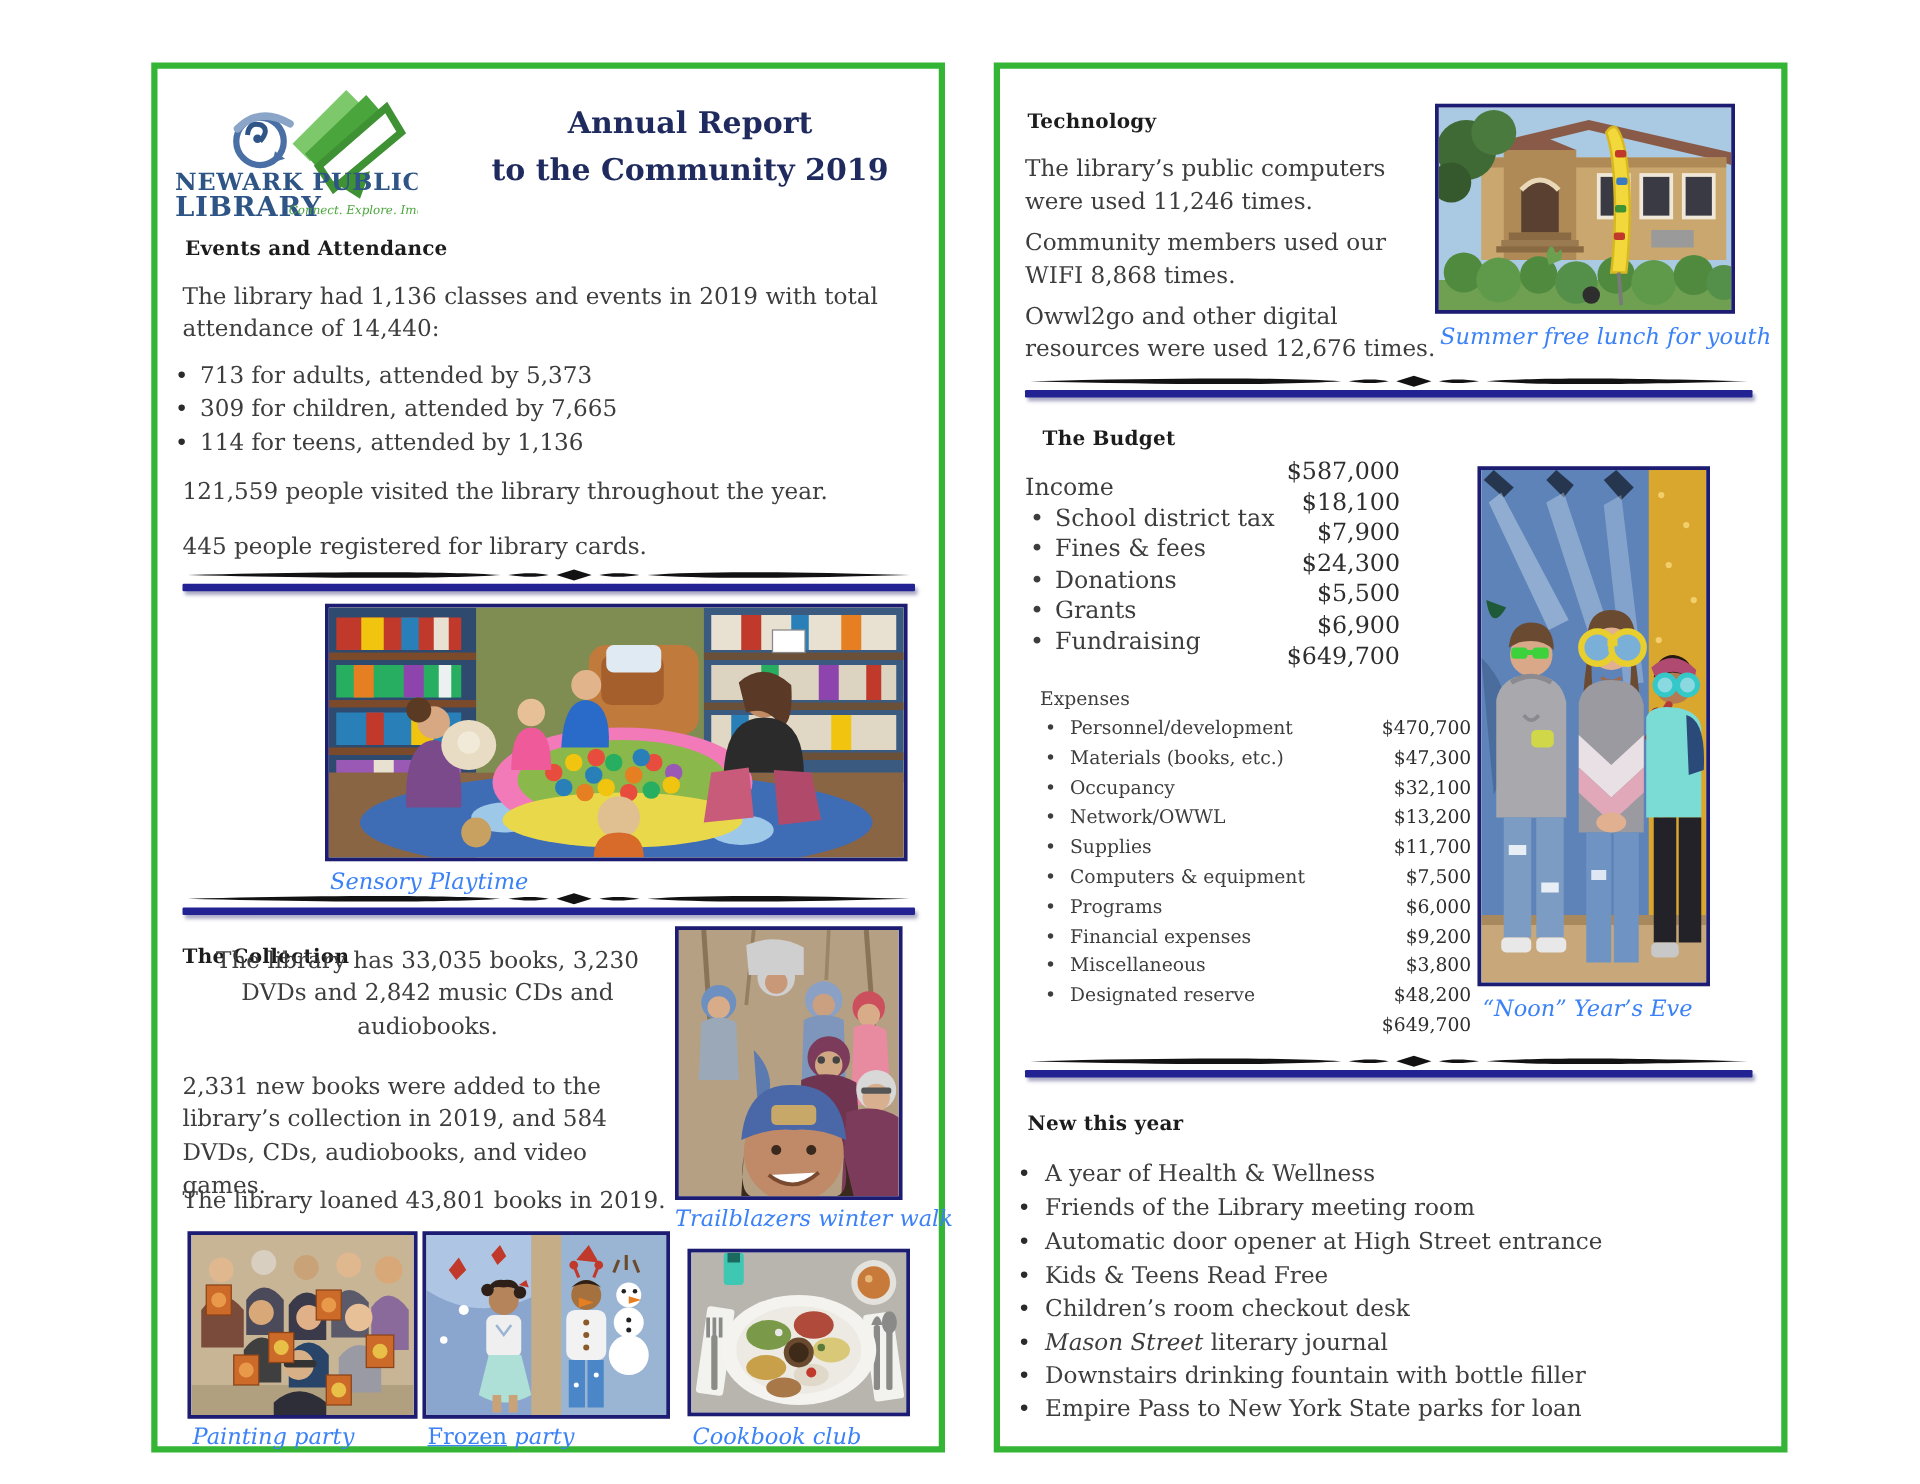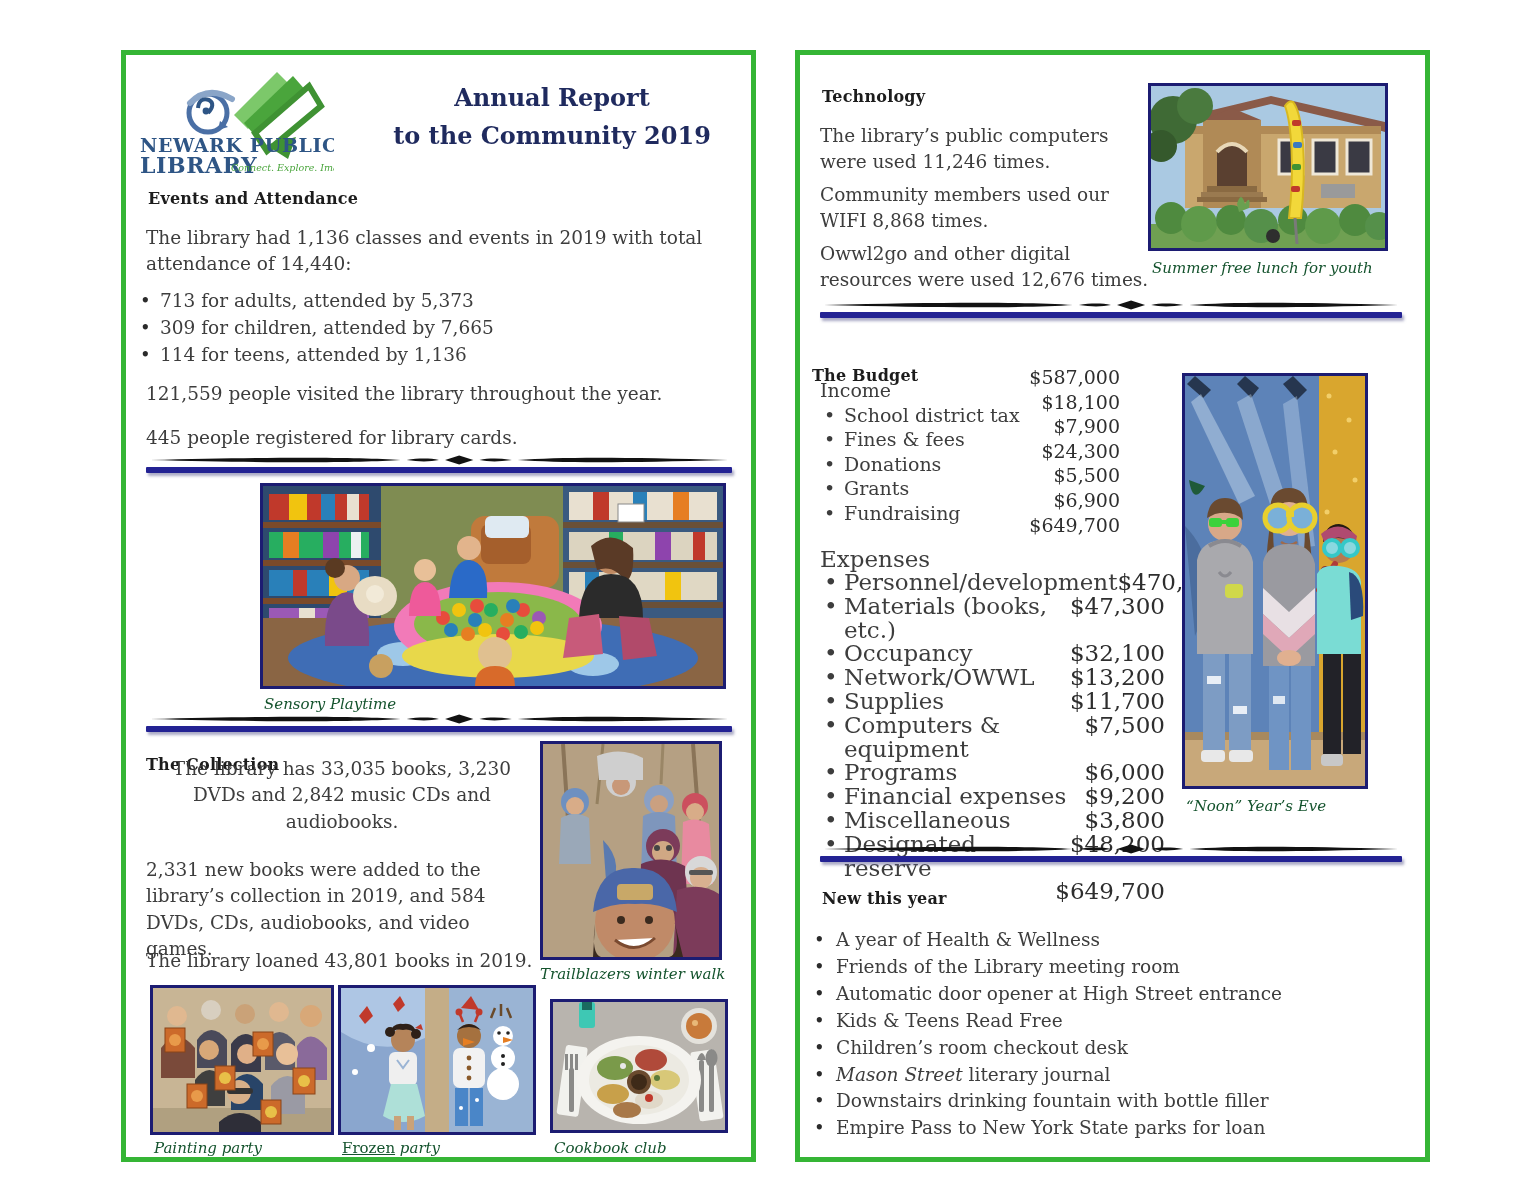--- a/index.html
+++ b/index.html
@@ -33,21 +33,21 @@
   .doc-title{
     position:absolute;left:240px;top:24px;width:372px;text-align:center;
     font-size:24px;font-weight:bold;color:var(--title-navy);line-height:1.6;
   }
   .blist{position:absolute;list-style:none;font-size:18.5px;color:var(--body-text);}
   .blist li{position:relative;padding-left:22px;}
   .blist li::before{
     content:"\2022";position:absolute;left:2px;top:0;color:#2b2b2b;font-size:18px;
   }
   .caption{
-    position:absolute;font-style:italic;font-size:15px;color:#14532d;white-space:nowrap;
+    position:absolute;font-style:italic;font-size:18px;color:#3b82f6;white-space:nowrap;
   }
   .photo{
     position:absolute;border:3px solid var(--photo-border);background:#dcdcdc;
     overflow:hidden;
   }
   .photo svg{display:block;width:100%;height:100%;}
 
   .divider{position:absolute;height:22px;}
   .divider svg{display:block;width:100%;height:12px;}
   .divider .bar{
@@ -62,21 +62,21 @@
   .logo .lg-tag{fill:var(--logo-green);font-style:italic;}
 
   
   .income-block{position:absolute;left:20px;top:310px;width:300px;font-size:19px;}
   .income-labels{margin-top:13px;line-height:24.5px;}
   .income-labels .inc-head{padding-left:0;}
   .income-labels li{position:relative;padding-left:24px;list-style:none;}
   .income-labels li.bullet::before{content:"\2022";position:absolute;left:4px;top:0;}
   .income-values{position:absolute;right:0;top:0;text-align:right;line-height:24.6px;font-size:19px;color:#2e2e2e;}
 
-  .expenses-block{position:absolute;left:20px;top:492px;width:345px;font-size:23px;}
+  .expenses-block{position:absolute;left:32px;top:492px;width:345px;font-size:15px;}
   .exp-head{line-height:24px;}
   .exp-row{display:flex;line-height:23.8px;}
   .exp-row .lbl{position:relative;padding-left:24px;}
   .exp-row .lbl::before{content:"\2022";position:absolute;left:4px;top:0;}
   .exp-row .val{margin-left:auto;text-align:left;color:#2e2e2e;}
   .exp-total{text-align:right;line-height:23.8px;color:#2e2e2e;}
 
   .new-list{line-height:26.9px;}
   .new-list li{padding-left:24px;}
   .new-list li::before{left:2px;}
@@ -512,21 +512,21 @@
       <path d="M4 6 C120 3.0,210 3.0,252 6 C210 9.0,120 9.0,4 6 Z"></path>
       <path d="M258 6 C270 4.1,281 4.1,290 6 C281 7.9,270 7.9,258 6 Z"></path>
       <path d="M296 6 L310 1.6 L324 6 L310 10.4 Z"></path>
       <path d="M330 6 C339 4.1,350 4.1,362 6 C350 7.9,339 7.9,330 6 Z"></path>
       <path d="M368 6 C410 3.0,470 3.0,576 6 C470 9.0,410 9.0,368 6 Z"></path>
     </g>
       </svg>
     <div class="bar"></div>
   </div>
 
-  <div class="heading" style="left:12px;top:286px;margin-top:25px;">The Budget</div>
+  <div class="heading" style="left:34px;top:286px;">The Budget</div>
 
   <div class="income-block">
     <ul class="income-labels">
       <li class="inc-head">Income</li>
       <li class="bullet">School district tax</li>
       <li class="bullet">Fines &amp; fees</li>
       <li class="bullet">Donations</li>
       <li class="bullet">Grants</li>
       <li class="bullet">Fundraising</li>
     </ul>

